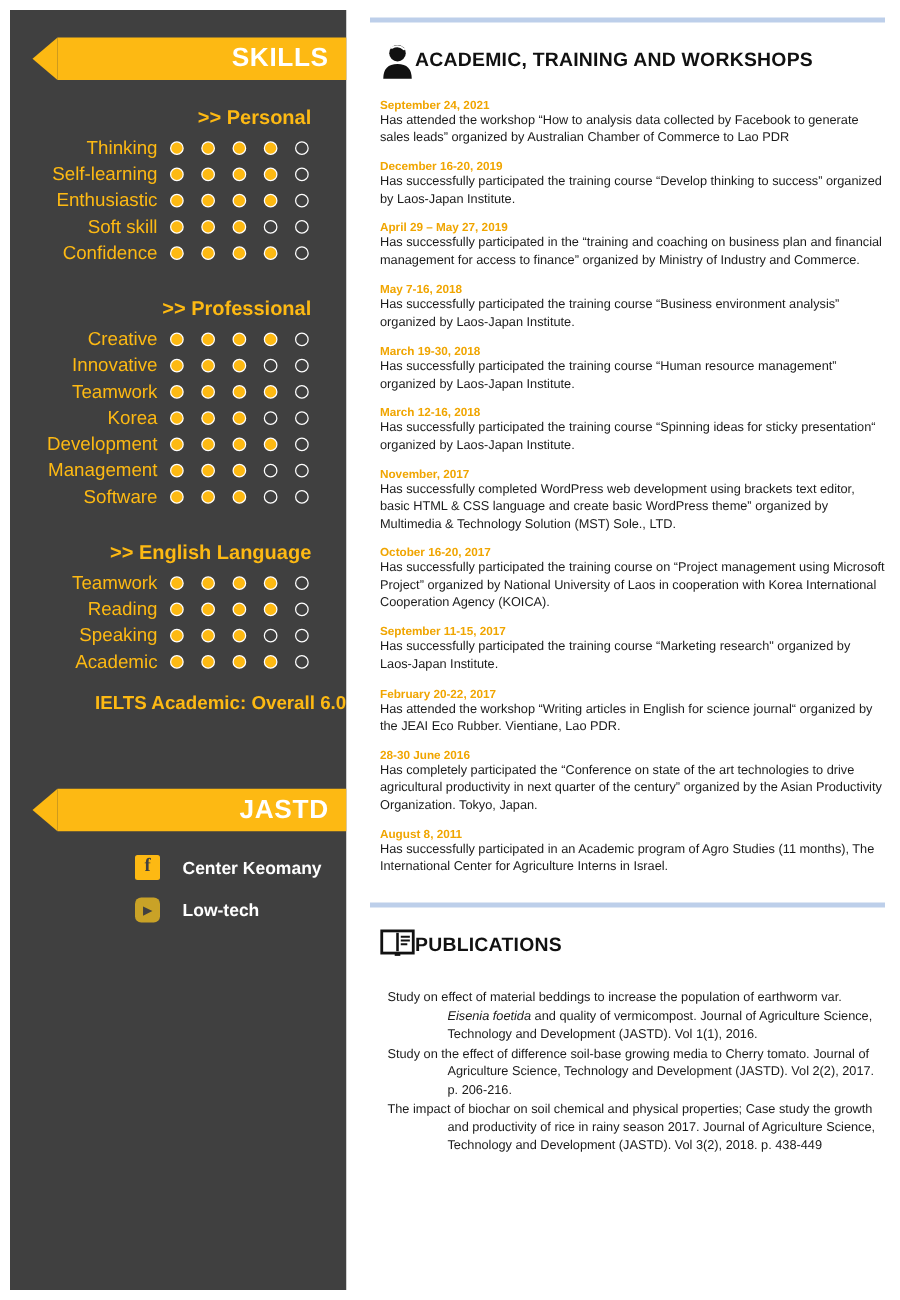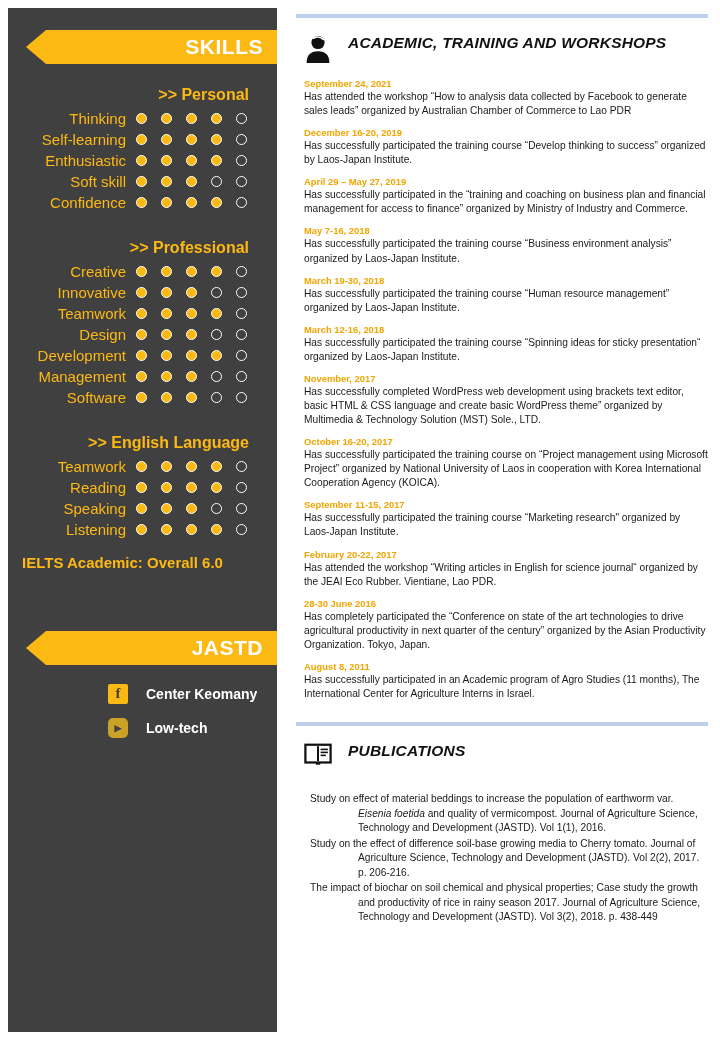--- a/index.html
+++ b/index.html
@@ -72,21 +72,21 @@
     border-radius: 50%;
     border: 1.5px solid #ffffff;
     background: transparent;
   }
   .dot.filled { background: #FDB913; }
 
   .ielts {
     color: #FDB913;
     font-size: 15px;
     font-weight: bold;
-    text-align: left;
+    text-align: right;
     padding-left: 14px;
   }
 
   
   .social-row {
     display: flex; align-items: center;
     padding-left: 100px;
     height: 34px;
   }
   .social-icon {
@@ -124,24 +124,23 @@
     left: 296px; top: 0;
     width: 424px; height: 1040px;
     padding-right: 12px;
   }
   .rule {
     height: 4px;
     background: #BDCFEA;
     margin: 0 0 0 0;
   }
   .sec-head {
-    display: flex; align-items: flex-start;
-    gap: 16px;
+    display: flex; align-items: center;
+    gap: 0;
     padding: 16px 0 14px 8px;
-    font-style: italic;
   }
   .sec-title {
     font-size: 15.5px;
     font-weight: bold;
     color: #111111;
     letter-spacing: .2px;
   }
   .icon-box { width: 28px; height: 30px; flex: 0 0 auto; }
 
   .entry { margin-bottom: 9px; padding-left: 8px; }
@@ -265,21 +264,21 @@
           <div class="skill-label">Teamwork</div>
           <div class="dots">
             <span class="dot filled"></span>
             <span class="dot filled"></span>
             <span class="dot filled"></span>
             <span class="dot filled"></span>
             <span class="dot"></span>
           </div>
         </div>
         <div class="skill-row">
-          <div class="skill-label">Design</div>
+          <div class="skill-label">Korea</div>
           <div class="dots">
             <span class="dot filled"></span>
             <span class="dot filled"></span>
             <span class="dot filled"></span>
             <span class="dot"></span>
             <span class="dot"></span>
           </div>
         </div>
         <div class="skill-row">
           <div class="skill-label">Development</div>
@@ -341,21 +340,21 @@
           <div class="skill-label">Speaking</div>
           <div class="dots">
             <span class="dot filled"></span>
             <span class="dot filled"></span>
             <span class="dot filled"></span>
             <span class="dot"></span>
             <span class="dot"></span>
           </div>
         </div>
         <div class="skill-row">
-          <div class="skill-label">Listening</div>
+          <div class="skill-label">Academic</div>
           <div class="dots">
             <span class="dot filled"></span>
             <span class="dot filled"></span>
             <span class="dot filled"></span>
             <span class="dot filled"></span>
             <span class="dot"></span>
           </div>
         </div>
       </div>
 

